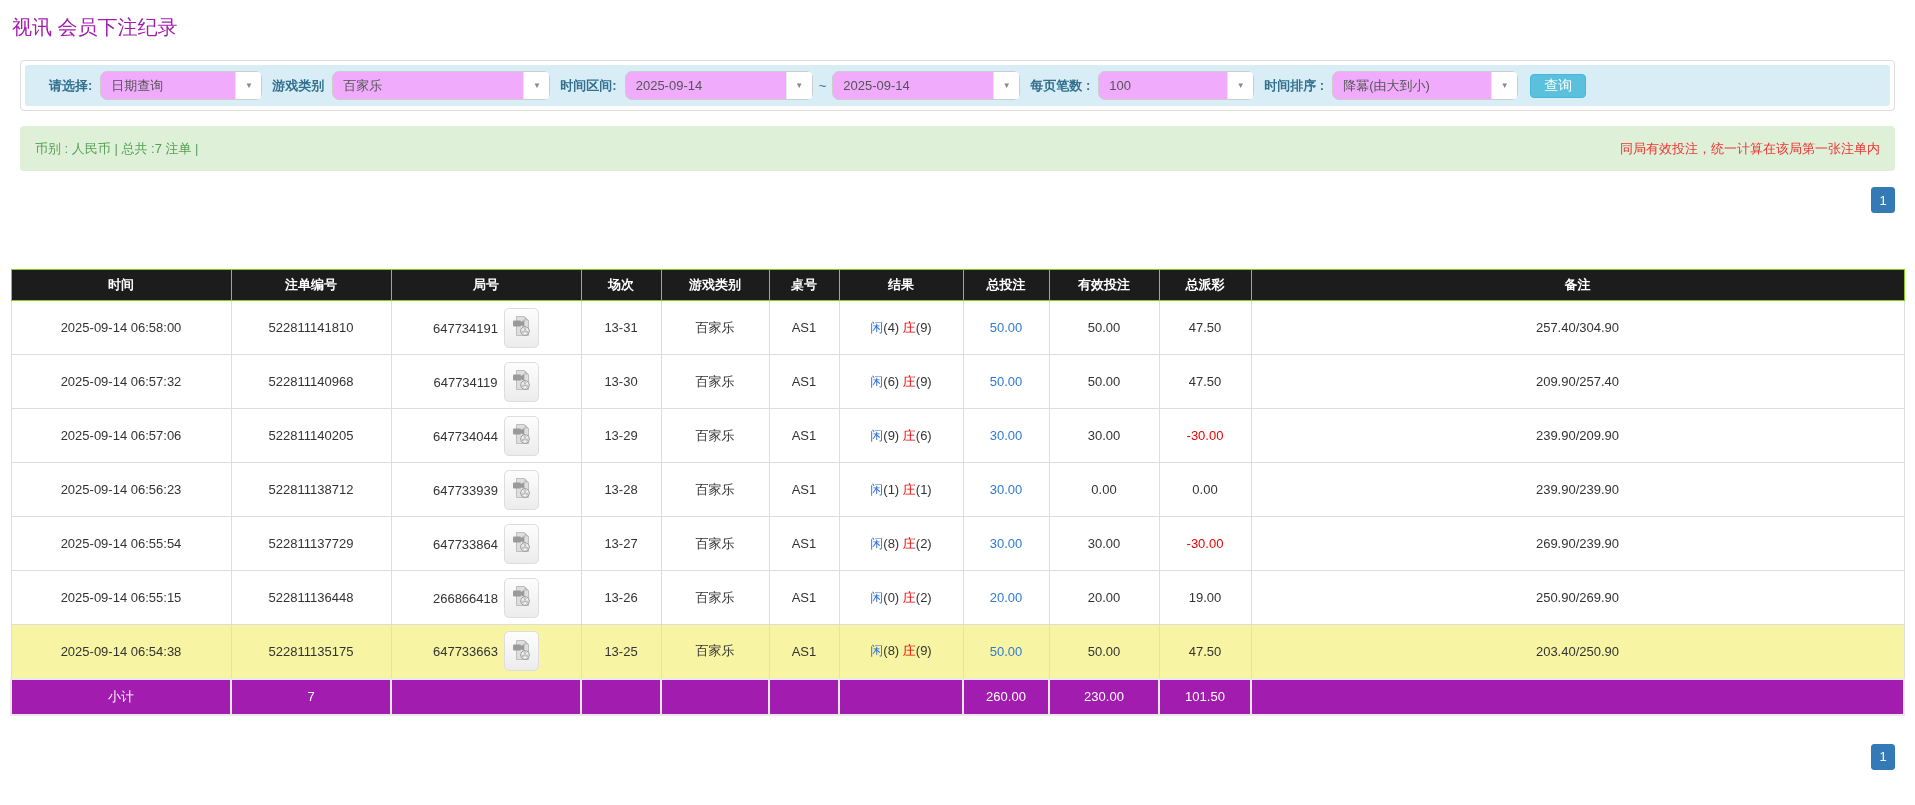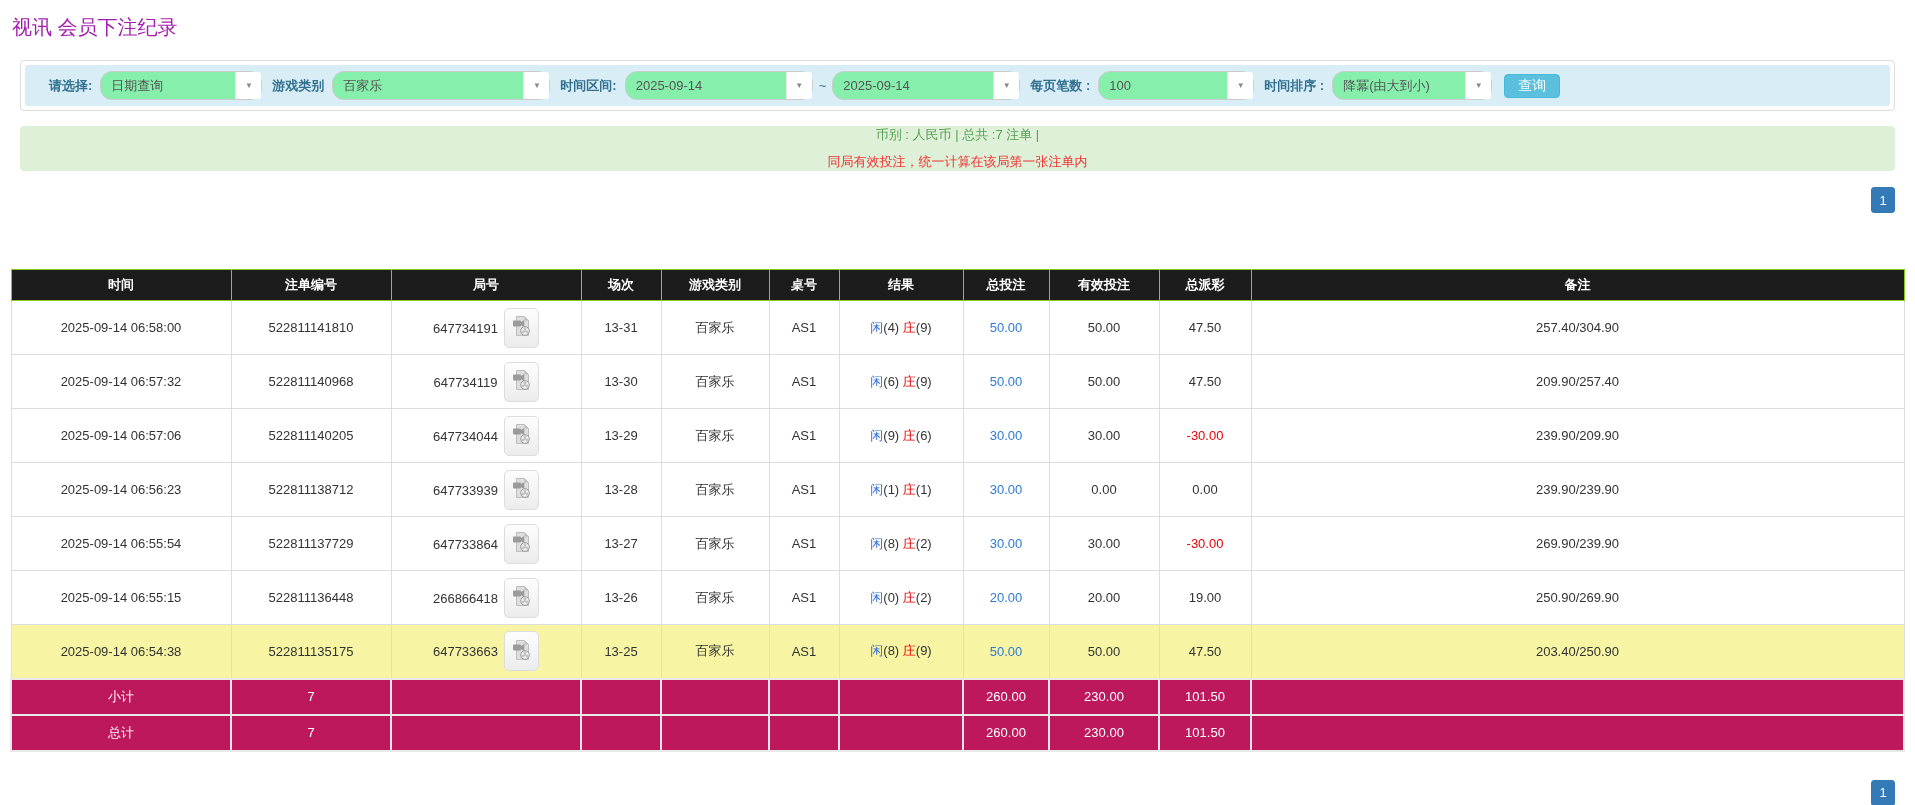--- a/index.html
+++ b/index.html
@@ -10,42 +10,42 @@
     font-family:"Liberation Sans","DejaVu Sans",sans-serif;
     font-size:13px;
   }
   .page-title { font-size:20px; font-weight:400; color:#a21caf; margin:14px 0 0 12px; }
 
   
   .filter-panel { margin:19px 20px 0 20px; border:1px solid #ddd; border-radius:4px; padding:4px; background:#fff; }
   .filter-bar { background:#d9edf7; border-radius:3px; padding:6px 10px; display:flex; align-items:center; }
   .flabel { color:#31708f; font-weight:bold; font-size:13px; white-space:nowrap; margin:0 8px 0 10px; }
   .flabel:first-child { margin-left:14px; }
-  .sel { background:#86efac; border:1px solid #ccc; border-radius:12px; height:29px; display:inline-flex; align-items:center; color:#555; cursor:pointer; }
+  .sel { background:#f0abfc; border:1px solid #ccc; border-radius:7px; height:29px; display:inline-flex; align-items:center; color:#555; cursor:pointer; }
   .sel-text { padding:0 10px; flex:1; text-align:left; white-space:nowrap; overflow:hidden; font-size:13px; }
   .sel-arrow { width:26px; align-self:stretch; display:flex; align-items:center; justify-content:center; color:#8a8a8a; font-size:8px; border-left:1px solid #e8e8e8; border-radius:0 3px 3px 0; background:#fff; }
   .tilde { color:#31708f; margin:0 6px; }
   .search-btn { margin-left:12px; background:#5bc0de; border:1px solid #46b8da; color:#fff; font-size:14px; border-radius:4px; height:24px; padding:0 13px; cursor:pointer; font-family:inherit; }
 
   
-  .summary-bar { margin:15px 20px 0; background:#dff0d8; border-radius:4px; padding:0 15px; height:45px; display:flex; align-items:center; justify-content:space-between;flex-direction:column; }
+  .summary-bar { margin:15px 20px 0; background:#dff0d8; border-radius:4px; padding:0 15px; height:45px; display:flex; align-items:center; justify-content:space-between; }
   .summary-left  { color:#55a055; }
   .summary-right { color:#ee3333; }
 
   
   .pagination-row { margin:16px 20px 0; display:flex; justify-content:flex-end; }
   .page-btn { background:#337ab7; border:1px solid #337ab7; color:#fff; min-width:24px; height:26px; padding:0 7px; border-radius:3px; font-size:13px; display:flex; align-items:center; justify-content:center; cursor:pointer; }
 
   
   .table-wrap { margin:56px 10px 0; }
   table { width:100%; border-collapse:collapse; table-layout:fixed; font-size:13px; }
   thead th { background:#1c1c1c; color:#fff; font-weight:bold; height:31px; border:1px solid #84cc16; text-align:center; padding:0 4px; }
   tbody td { background:#fff; border:1px solid #ddd; height:54px; text-align:center; padding:0 4px; color:#333; }
   tr.highlight td { background:#f7f5a3; }
-  tr.grand td { background:#be185d; color:#fff; border:2px solid #e9e9e9; height:36px; }
+  tr.grand td { background:#a21caf; color:#fff; border:2px solid #e9e9e9; height:36px; }
   .res-player { color:#2f6dd8; }
   .res-banker { color:#e60000; }
   .bet-link { color:#2f7ad6; text-decoration:none; cursor:pointer; }
   .neg { color:#ee0000; }
   .round-num { vertical-align:middle; }
   .video-btn { width:35px; height:40px; margin-left:6px; vertical-align:middle; display:inline-flex; align-items:center; justify-content:center; background:linear-gradient(#fdfdfd,#ececec); border:1px solid #ddd; border-radius:5px; cursor:pointer; }
   .bottom-pagination { margin-top:28px; }
 </style>
 </head>
 <body>
@@ -77,21 +77,21 @@
       <span class="sel-arrow">▼</span>
     </span>
 
     <span class="flabel">每页笔数 :</span>
     <span class="sel" style="width:156px">
       <span class="sel-text">100</span>
       <span class="sel-arrow">▼</span>
     </span>
 
     <span class="flabel">时间排序 :</span>
-    <span class="sel" style="width:160px">
+    <span class="sel" style="width:186px">
       <span class="sel-text">降冪(由大到小)</span>
       <span class="sel-arrow">▼</span>
     </span>
 
     <button class="search-btn">查询</button>
   </div>
 </div>
 
 <div class="summary-bar">
   <span class="summary-left">币别 : 人民币 | 总共 :7 注单 |</span>
@@ -314,32 +314,19 @@
           <td></td>
           <td></td>
           <td></td>
           <td></td>
           <td></td>
           <td>260.00</td>
           <td>230.00</td>
           <td>101.50</td>
           <td></td>
         </tr>
-        <tr class="grand">
-          <td>总计</td>
-          <td>7</td>
-          <td></td>
-          <td></td>
-          <td></td>
-          <td></td>
-          <td></td>
-          <td>260.00</td>
-          <td>230.00</td>
-          <td>101.50</td>
-          <td></td>
-        </tr>
       </tbody>
   </table>
 </div>
 
 <div class="pagination-row bottom-pagination">
   <div class="page-btn">1</div>
 </div>
 
 </body></html>

